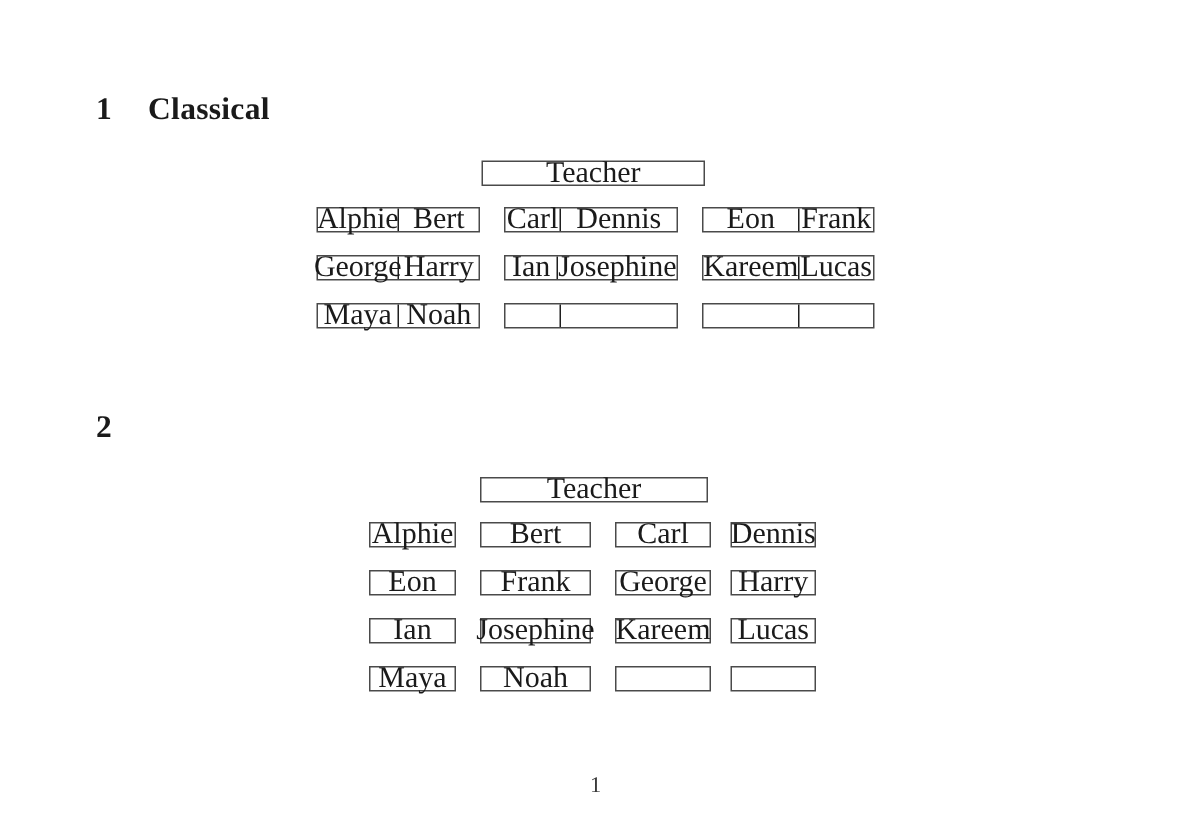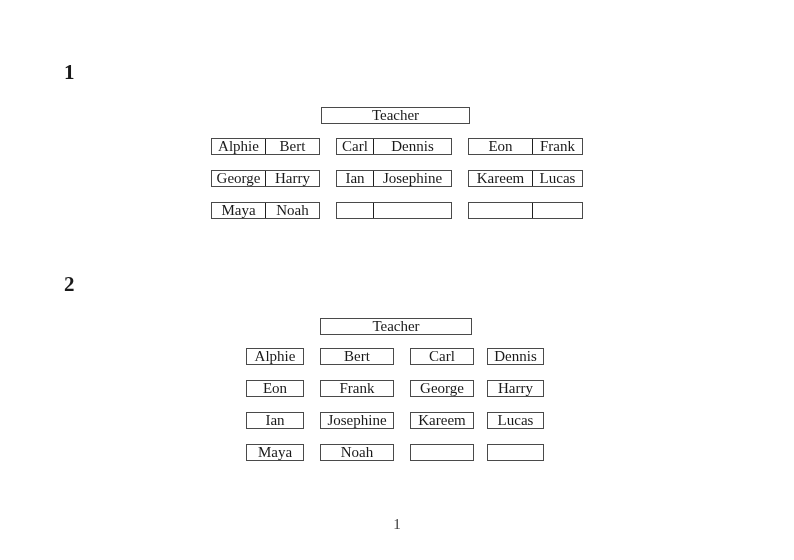--- a/index.html
+++ b/index.html
@@ -23,21 +23,21 @@
     letter-spacing: 0.2px;
   }
   .box {
     position: absolute;
     height: 17px;
     border: 1px solid #4a4a4a;
     box-sizing: border-box;
     background: #ffffff;
     display: flex;
     align-items: center;
-    font-size: 15px;
+    font-size: 20px;
     line-height: 15px;
   }
   .teacher, .single { justify-content: center; }
   .desk { padding: 0; }
   .desk .seat {
     display: flex;
     align-items: center;
     justify-content: center;
     height: 100%;
     box-sizing: border-box;
@@ -54,20 +54,21 @@
     color: #3a3a3a;
   }
 </style>
 </head>
 <body>
 
 <div class="page">
 
   <div class="section-heading" style="top:61px">
     <span>1</span>
+    <span>Classical</span>
   </div>
 
   <div class="box teacher" style="left:321px;top:107px;width:149px">
     <span>Teacher</span>
   </div>
 
   <div class="box desk" style="left:211px;top:138px;width:109px">
     <span class="seat divider" style="width:54px">Alphie</span>
     <span class="seat rest">Bert</span>
   </div>

